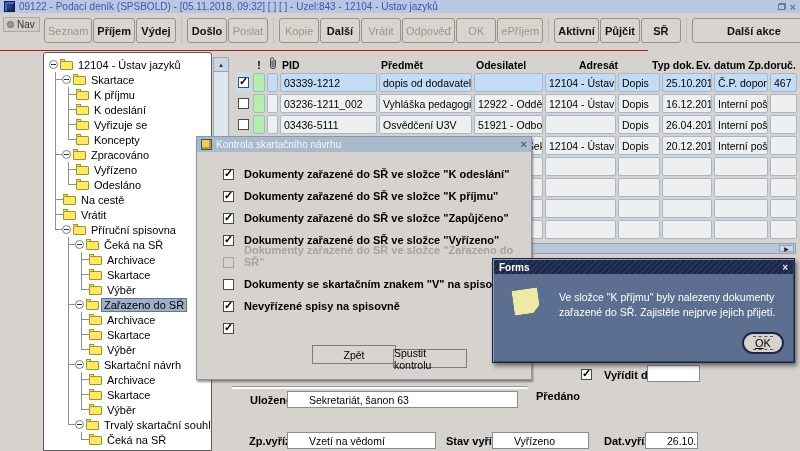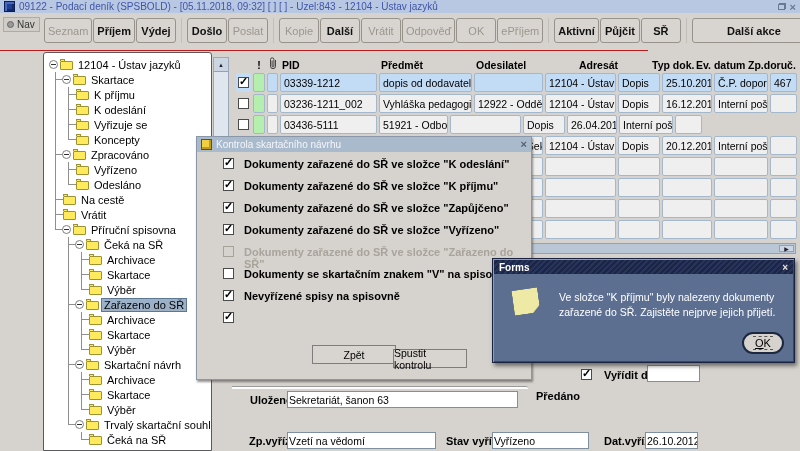--- a/index.html
+++ b/index.html
@@ -70,32 +70,32 @@
   .trow.sel .cell{background:#c3dcf6}
   .cell.green,.trow.sel .cell.green{background:#b5efae}
   .cell.cb{background:transparent;border:none;justify-content:center;padding:0}
   .ckbox{width:11px;height:11px;background:#fff;border:1px solid #4a4a4a;position:relative;box-sizing:border-box;flex:none}
   .ckbox.on:before{content:"\2713";position:absolute;left:0px;top:-3px;font-size:11px;font-weight:bold;color:#000}
   .ckbox.disb{background:#d6d3ce;border-color:#a6a29a}
 
   
   .lab{position:absolute;font-size:11px;font-weight:bold;white-space:nowrap}
   .field{position:absolute;background:#fff;border:1px solid #7e8fa0;font-size:10.5px;height:17px;
-         padding:1px 1px;box-sizing:border-box;white-space:nowrap;overflow:hidden;line-height:14px}
+         padding:1px 21px;box-sizing:border-box;white-space:nowrap;overflow:hidden;line-height:14px}
   .sepline{position:absolute;left:232px;top:386px;width:296px;height:2px;border-top:1px solid #9a9a9a;background:#fdfdfd;border-radius:0 2px 0 0}
 
   
   .cdlg{position:absolute;left:196px;top:136px;width:336px;height:244px;background:#d6d3ce;
         border:1px solid #8a97a8;box-shadow:1px 2px 2px rgba(60,60,60,.55);z-index:5;box-sizing:border-box}
   .cdlg-title{height:15px;background:#a9bacd;display:flex;align-items:center;gap:4px;padding:0 4px}
   .cdlg-icon{width:9px;height:9px;background:#f0d040;border:1px solid #30548e;box-shadow:inset -2px -2px 0 #c09a20;flex:none}
   .cdlg-title .t{color:#f4f6f9;font-size:10px;flex:1;white-space:nowrap;overflow:hidden}
   .cdlg-x{color:#58606c;font-size:11px;font-weight:bold;line-height:11px}
   .cbody{padding-top:6px}
-  .crow{height:22px;display:flex;align-items:flex-start;gap:10px;padding-left:26px}
+  .crow{height:22px;display:flex;align-items:flex-end;gap:10px;padding-left:26px}
   .clabel{font-size:11px;font-weight:bold}
   .crow.disb .clabel{color:#a9a49b}
   .cbtn{position:absolute;height:19px;background:#d8d5d0;border:1px solid #7d7d7d;font-size:10.5px;
         display:flex;align-items:center;justify-content:center;box-sizing:border-box}
   .cbtn.zpet{left:115px;top:208px;width:84px}
   .cbtn.run{left:196px;top:212px;width:74px}
 
   
   .fdlg{position:absolute;left:492px;top:258px;width:303px;height:105px;z-index:6;background:#5d6f91;
         border:1px solid #1a2440;box-sizing:border-box;
@@ -381,20 +381,21 @@
         <div class="cell" style="width: 54px;">Interní pošta</div>
         <div class="cell" style="width: 27px;"></div>
       </div>
       <div class="trow">
         <div class="cell cb" style="width: 15px;">
           <div class="ckbox"></div>
         </div>
         <div class="cell green" style="width: 12px;"></div>
         <div class="cell" style="width: 11px;"></div>
         <div class="cell" style="width: 97px;">03436-5111</div>
+        <div class="cell" style="width: 93px;">Osvědčení U3V</div>
         <div class="cell" style="width: 69px;">51921 - Odbor pro</div>
         <div class="cell" style="width: 71px;"></div>
         <div class="cell" style="width: 42px;">Dopis</div>
         <div class="cell" style="width: 50px;">26.04.2011</div>
         <div class="cell" style="width: 54px;">Interní pošta</div>
         <div class="cell" style="width: 27px;"></div>
       </div>
       <div class="trow">
         <div class="cell cb" style="width: 15px;">
           <div class="ckbox"></div>

